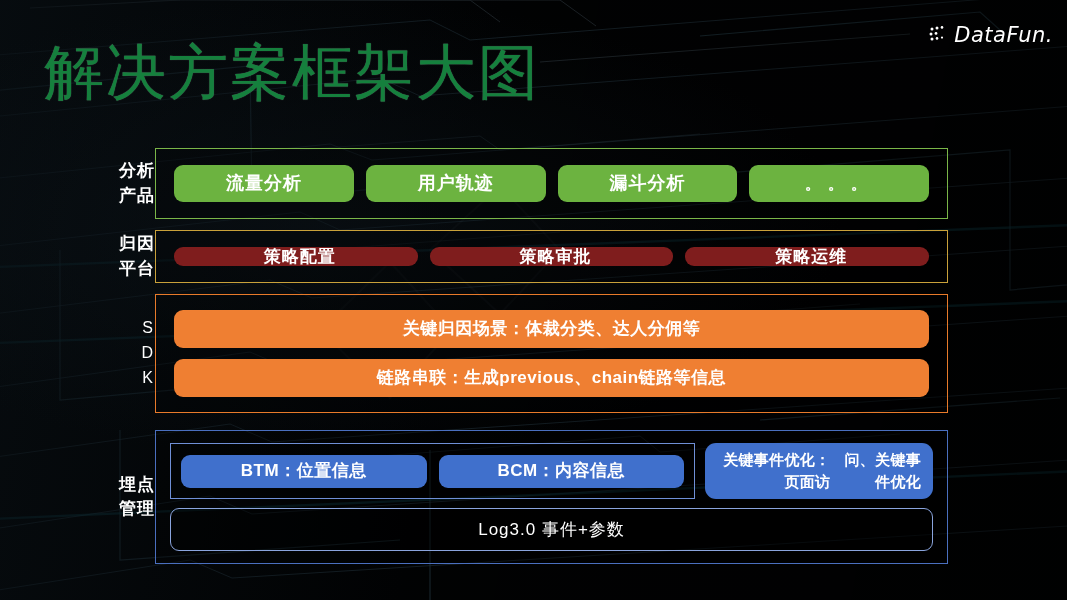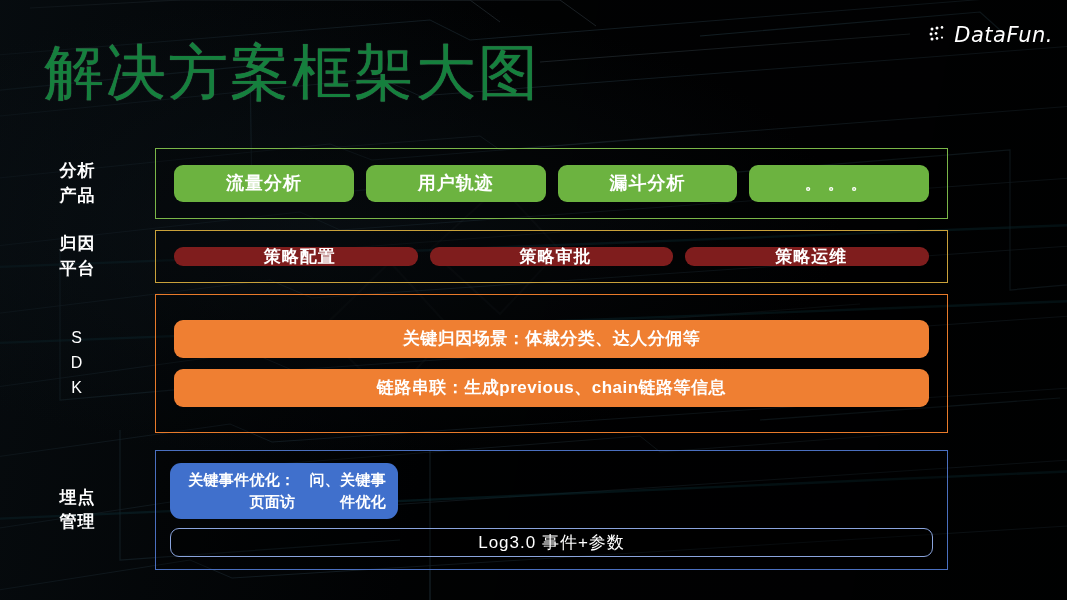--- a/index.html
+++ b/index.html
@@ -58,21 +58,21 @@
 
   
   #diagram { position:absolute; left:0; top:148px; width:1067px; z-index:5; }
 
   .band { position:relative; display:flex; align-items:stretch; }
 
   .band-label {
     width:155px;
     flex:0 0 155px;
     display:flex; flex-direction:column;
-    align-items:center; justify-content:center;
+    align-items:flex-end; justify-content:center;
     color:#ffffff;
     font-size:17px;
     font-weight:700;
     line-height:1.42;
     letter-spacing:1px;
     text-align:center;
   }
   .band-label .ln { display:block; }
   .band-label.sdk { font-size:16px; letter-spacing:2px; line-height:1.55; font-weight:400;
                     font-family:"Liberation Sans", sans-serif; }
@@ -80,21 +80,21 @@
   .band-body { flex:1 1 auto; margin-right:119px; }
 
   .outline {
     border:1px solid #7ab648;
     background: rgba(0,0,0,0.25);
     padding:16px 18px;
     display:flex; align-items:center;
     gap:12px;
   }
   .outline.gold   { border-color:#c9a13a; }
-  .outline.orange { border-color:#e87a2a; flex-direction:column; gap:11px; align-items:stretch; padding:25px 18px; }
+  .outline.orange { border-color:#e87a2a; flex-direction:column; gap:11px; align-items:stretch; padding:15px 18px; }
   .outline.blue   { border-color:#4a6fbf; flex-direction:column; gap:9px; align-items:stretch; padding:12px 14px; }
 
   .pill {
     border-radius:9px;
     color:#ffffff;
     display:flex; align-items:center; justify-content:center;
     text-align:right;
     font-weight:700;
     line-height:1.25;
   }
@@ -152,21 +152,21 @@
     font-size:15px;
     line-height:1.45;
     letter-spacing:0.3px;
     border-radius:11px;
     align-self:center;
   }
   .log-bar {
     border:1px solid #8aa4dd;
     border-radius:9px;
     background:rgba(0,0,0,0.25);
-    height:29px;
+    height:43px;
     display:flex; align-items:center; justify-content:center;
     color:#ffffff;
     font-size:17px;
     font-weight:400;
     letter-spacing:1px;
   }
 
   .spacer-sm { height:11px; }
   .spacer-md { height:17px; }
 </style>
@@ -293,20 +293,24 @@
     <div class="spacer-md"></div>
 
     <div class="band">
       <div class="band-label">
         <span class="ln">埋点</span>
         <span class="ln">管理</span>
       </div>
       <div class="band-body">
         <div class="outline blue">
           <div class="blue-top">
+            <div class="blue-inner">
+              <div class="pill blue">BTM：位置信息</div>
+              <div class="pill blue">BCM：内容信息</div>
+            </div>
             <div class="pill blue tall" style="">
               <span>关键事件优化：页面访</span>
               <span>问、关键事件优化</span>
             </div>
           </div>
           <div class="log-bar">Log3.0 事件+参数</div>
         </div>
       </div>
     </div>
 

